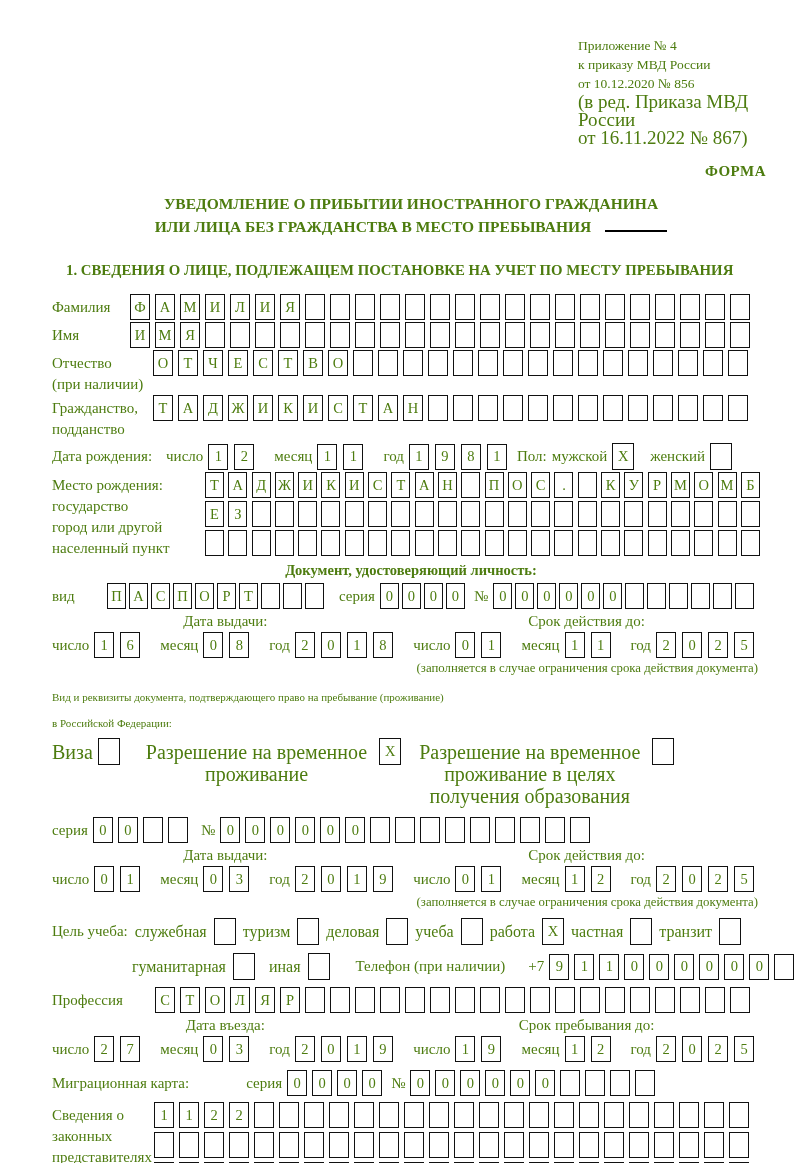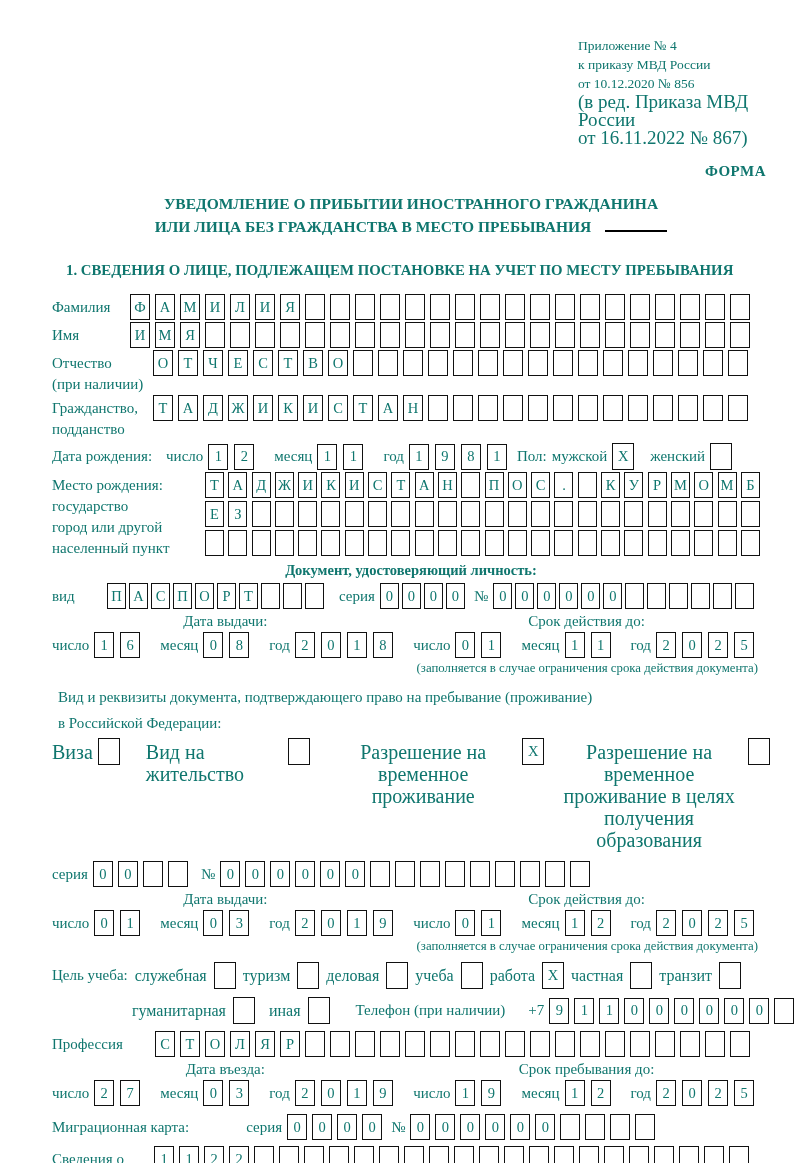--- a/index.html
+++ b/index.html
@@ -1,19 +1,19 @@
 <!DOCTYPE html>
 <html><head>
 <meta charset="utf-8">
 <style>
   * { box-sizing: border-box; }
   html,body { margin:0; padding:0; background:#e8e8e8; }
   .page {
     width:800px; height:1163px; margin:0 auto; background:#ffffff;
-    font-family:"Liberation Serif", "DejaVu Serif", serif; color:#0f766e;
+    font-family:"Liberation Serif", "DejaVu Serif", serif; color:#4d7c0f;
     padding:36px 30px 16px 52px; position:relative; overflow:hidden;
   }
   .annex { margin-left:auto; width:192px; font-size:13.5px; line-height:19px; }
   .annex .amend { font-size:19px; line-height:18px; }
   .form-label { text-align:right; font-weight:bold; font-size:15px; margin:16px 4px 0 0; letter-spacing:.5px; }
   .title { text-align:center; font-weight:bold; font-size:15.5px; line-height:23px; margin-top:12px; }
   .underline-blank { display:inline-block; width:62px; border-bottom:2px solid #000; margin-left:14px; }
   .section-heading { font-weight:bold; font-size:14.8px; margin-top:24px; margin-left:14px; }
 
   .frow { display:flex; align-items:flex-start; margin-top:2px; }
@@ -31,21 +31,21 @@
   .stack > .cells { margin-top:0; }
   .stack > .cells + .cells { margin-top:3px; }
 
   .doc-heading { text-align:center; font-weight:bold; font-size:14.5px; margin-top:3px; }
   .two-col { display:flex; justify-content:space-between; margin-top:4px; padding-right:10px; }
   .col-head { text-align:center; font-size:15px; margin-bottom:2px; }
   .date-line { display:flex; align-items:center; }
   .dlabel { font-size:15px; margin-right:5px; flex:none; }
   .gap-l { margin-left:14px; }
   .note { text-align:right; font-size:12.8px; margin-top:3px; padding-right:12px; }
-  .intro { font-size:15px; margin-top:8px; line-height:26px;margin-left:6px; }
+  .intro { font-size:11px; margin-top:8px; line-height:26px; }
   .options-row { display:flex; align-items:flex-start; margin-top:2px; }
   .opt { display:flex; align-items:flex-start; }
   .opt-label { font-size:20px; line-height:22px; padding-top:3px; }
   .opt-label.center { text-align:center; }
   .purpose-row { display:flex; align-items:center; margin-top:8px; }
   .purpose-row .flabel { padding-top:0; }
   .p-item { display:flex; align-items:center; margin-left:7px;justify-content:flex-end; }
   .p-item .checkbox { margin-left:7px; }
 </style>
 </head>
@@ -413,26 +413,20 @@
   </div>
 
   <div class="options-row">
     <div class="opt">
       <span class="opt-label">Виза</span>
       <span class="cells checkbox" style="margin-left:5px">
           <span class="cell"></span>
         </span>
     </div>
     <div class="opt" style="margin-left:26px">
-      <span class="opt-label">Вид на жительство</span>
-      <span class="cells checkbox" style="margin-left:18px">
-          <span class="cell"></span>
-        </span>
-    </div>
-    <div class="opt" style="margin-left:26px">
       <span class="opt-label center">
         <div>Разрешение на временное</div>
         <div>проживание</div>
       </span>
       <span class="cells checkbox" style="margin-left:12px">
           <span class="cell">X</span>
         </span>
     </div>
     <div class="opt" style="margin-left:18px">
       <span class="opt-label center">

